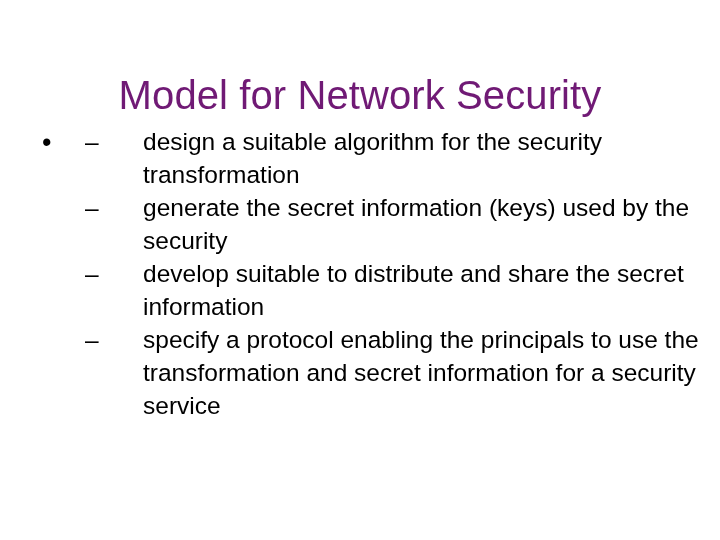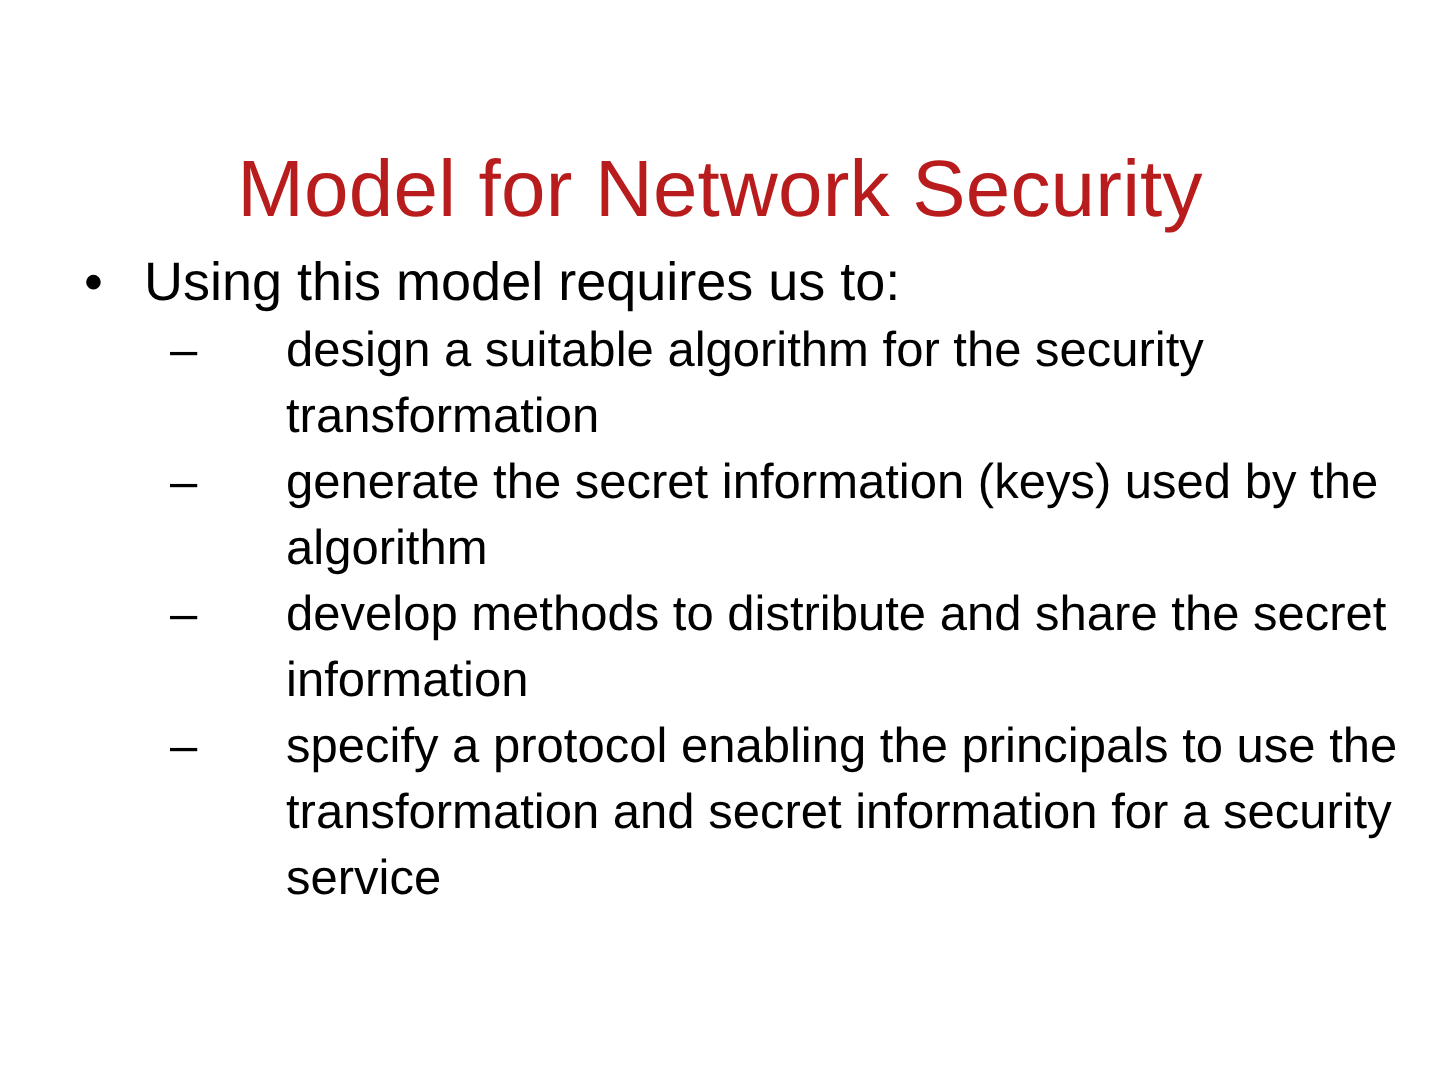--- a/index.html
+++ b/index.html
@@ -27,21 +27,21 @@
   .slide-title {
     position: absolute;
     left: 0;
     top: 44px;
     width: 720px;
     text-align: center;
     font-size: 40px;
     line-height: 48px;
     font-weight: normal;
     letter-spacing: 0.1px;
-    color: #b91c1c;
+    color: #701a75;
     white-space: nowrap;
   }
 
   
   .slide-body {
     position: absolute;
     left: 34px;
     top: 124px;
     width: 672px;
   }
@@ -106,37 +106,36 @@
 
 <div class="slide">
 
   <h1 class="slide-title">Model for Network Security</h1>
 
   <div class="slide-body">
     <ul class="level1">
 
       <li class="level1-item">
         <span class="bullet-glyph">•</span>
-        <span class="level1-text">Using this model requires us to:</span>
 
         <ul class="level2">
 
           <li class="level2-item">
             <span class="dash-glyph">–</span>
             <span class="level2-text">design a suitable algorithm for the security transformation</span>
           </li>
 
           <li class="level2-item">
             <span class="dash-glyph">–</span>
-            <span class="level2-text">generate the secret information (keys) used by the algorithm</span>
+            <span class="level2-text">generate the secret information (keys) used by the security</span>
           </li>
 
           <li class="level2-item">
             <span class="dash-glyph">–</span>
-            <span class="level2-text">develop methods to distribute and share the secret information</span>
+            <span class="level2-text">develop suitable to distribute and share the secret information</span>
           </li>
 
           <li class="level2-item">
             <span class="dash-glyph">–</span>
             <span class="level2-text">specify a protocol enabling the principals to use the transformation and secret information for a security service</span>
           </li>
 
         </ul>
       </li>
 

